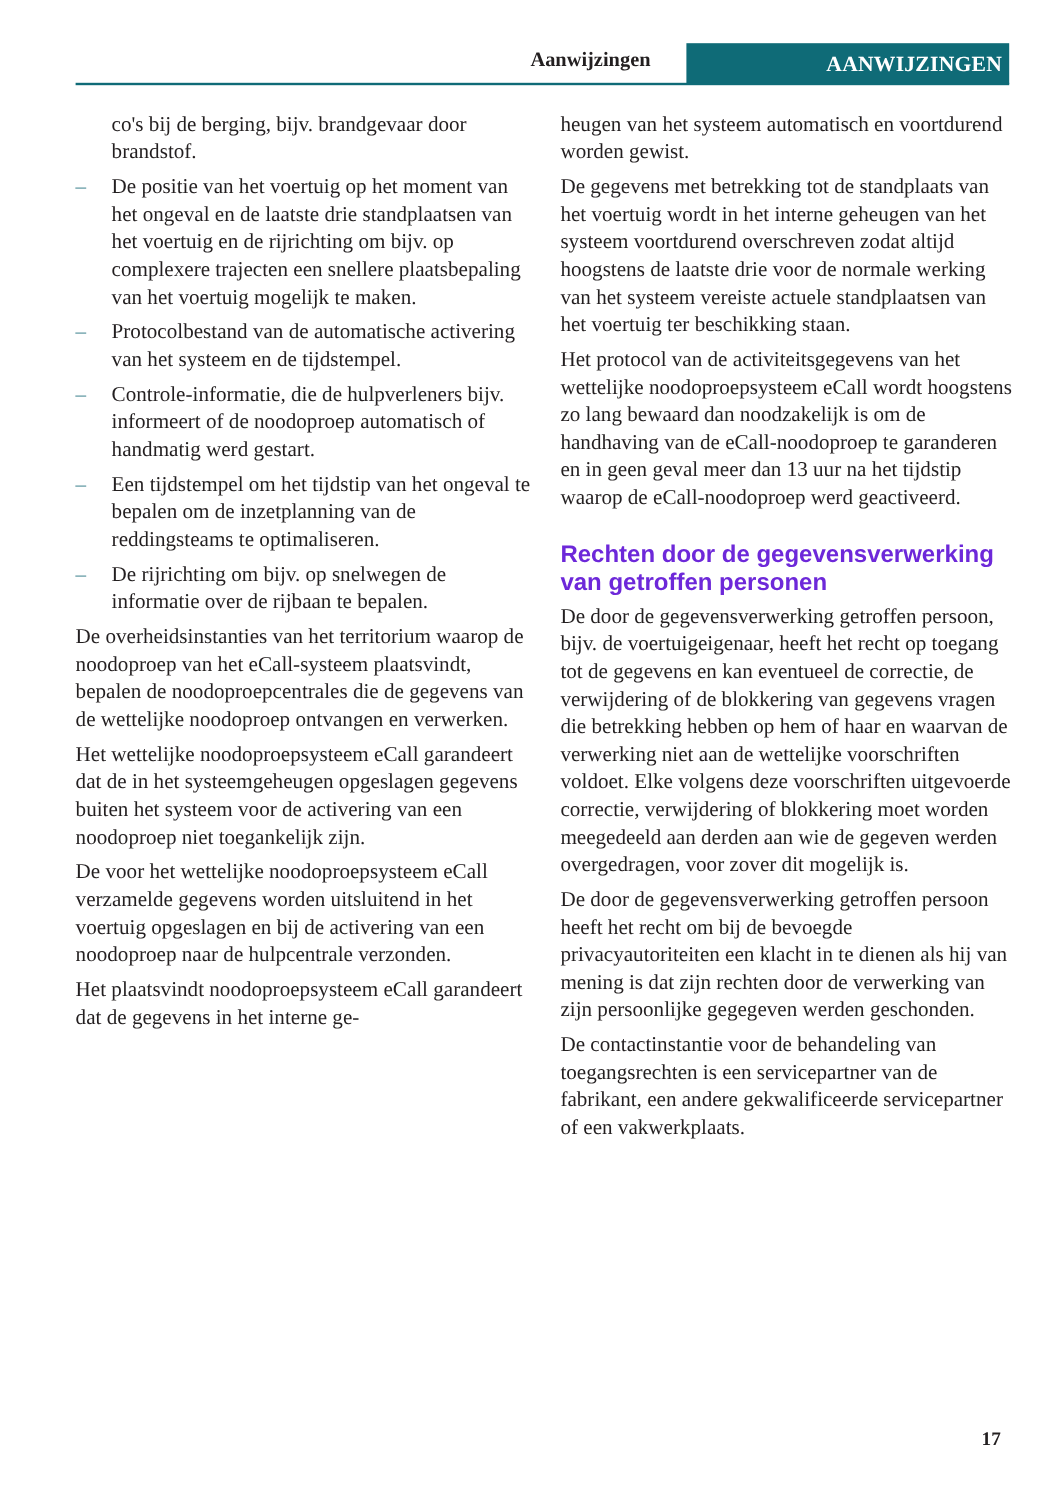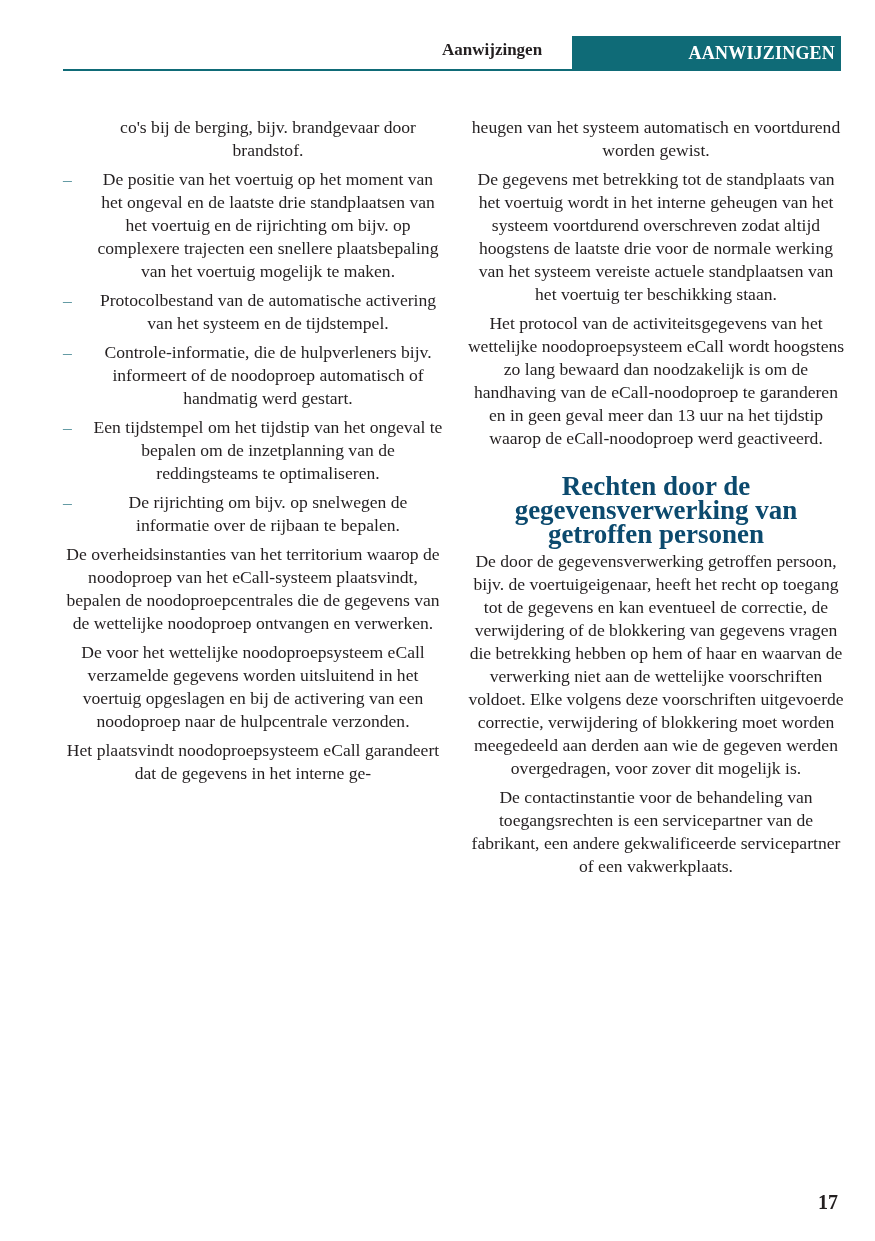--- a/index.html
+++ b/index.html
@@ -13,60 +13,62 @@
     }
     .header-label {
       position: absolute; left: 442px; top: 40px; font-size: 17px; font-weight: bold; color: #231f20;
       font-family: "Liberation Serif", serif;
     }
     .header-tab {
       position: absolute; left: 572px; top: 36px; width: 269px; height: 34px; background: #0f6b77;
       color: #ffffff; font-family: "Liberation Serif", serif; font-weight: bold; font-size: 18px;
       text-align: right; box-sizing: border-box; padding-right: 6px; line-height: 34px; letter-spacing: 0.2px;
     }
-    .col { position: absolute; top: 116px; width: 380px; font-size: 17.6px; line-height: 23px; font-family: "Liberation Serif", serif; text-align: center; }
+    .col { position: absolute; top: 92px; width: 380px; font-size: 17.6px; line-height: 23px; font-family: "Liberation Serif", serif; }
     .col-left { left: 63px; }
     .col-right { left: 467px; width: 378px; }
     p { margin: 0 0 6px 0; }
     .cont { padding-left: 30px; margin-bottom: 6px; }
     ul.dash { list-style: none; margin: 0; padding: 0; }
     ul.dash li { position: relative; padding-left: 30px; margin-bottom: 6px; }
     ul.dash li .bullet { position: absolute; left: 0; top: 0; color: #4a8a95; }
     h3 {
-      font-family: Liberation Serif, serif; color: #0c4a6e; font-weight: bold; font-size: 27px;
+      font-family: Liberation Sans, sans-serif; color: #6d28d9; font-weight: bold; font-size: 20px;
       line-height: 24px; margin: 24px 0 4px 0;
     }
     .page-number {
-      position: absolute; left: 818px; top: 1191px; font-weight: bold; font-size: 20px;
+      position: absolute; left: 818px; top: 1191px; font-weight: bold; font-size: 16px;
       font-family: "Liberation Serif", serif;
     }
   </style>
 </head>
 <body>
 
 <div class="header-label">Aanwijzingen</div>
 <div class="header-tab">AANWIJZINGEN</div>
 <div class="header-rule"></div>
 
 <div class="col col-left">
   <p class="cont">co's bij de berging, bijv. brandgevaar door brandstof.</p>
   <ul class="dash">
     <li><span class="bullet">–</span><span>De positie van het voertuig op het moment van het ongeval en de laatste drie standplaatsen van het voertuig en de rijrichting om bijv. op complexere trajecten een snellere plaatsbepaling van het voertuig mogelijk te maken.</span></li>
     <li><span class="bullet">–</span><span>Protocolbestand van de automatische activering van het systeem en de tijdstempel.</span></li>
     <li><span class="bullet">–</span><span>Controle-informatie, die de hulpverleners bijv. informeert of de noodoproep automatisch of handmatig werd gestart.</span></li>
     <li><span class="bullet">–</span><span>Een tijdstempel om het tijdstip van het ongeval te bepalen om de inzetplanning van de reddingsteams te optimaliseren.</span></li>
     <li><span class="bullet">–</span><span>De rijrichting om bijv. op snelwegen de informatie over de rijbaan te bepalen.</span></li>
   </ul>
   <p>De overheidsinstanties van het territorium waarop de noodoproep van het eCall-systeem plaatsvindt, bepalen de noodoproepcentrales die de gegevens van de wettelijke noodoproep ontvangen en verwerken.</p>
+  <p>Het wettelijke noodoproepsysteem eCall garandeert dat de in het systeemgeheugen opgeslagen gegevens buiten het systeem voor de activering van een noodoproep niet toegankelijk zijn.</p>
   <p>De voor het wettelijke noodoproepsysteem eCall verzamelde gegevens worden uitsluitend in het voertuig opgeslagen en bij de activering van een noodoproep naar de hulpcentrale verzonden.</p>
   <p>Het plaatsvindt noodoproepsysteem eCall garandeert dat de gegevens in het interne ge-</p>
 </div>
 
 <div class="col col-right">
   <p>heugen van het systeem automatisch en voortdurend worden gewist.</p>
   <p>De gegevens met betrekking tot de standplaats van het voertuig wordt in het interne geheugen van het systeem voortdurend overschreven zodat altijd hoogstens de laatste drie voor de normale werking van het systeem vereiste actuele standplaatsen van het voertuig ter beschikking staan.</p>
   <p>Het protocol van de activiteitsgegevens van het wettelijke noodoproepsysteem eCall wordt hoogstens zo lang bewaard dan noodzakelijk is om de handhaving van de eCall-noodoproep te garanderen en in geen geval meer dan 13 uur na het tijdstip waarop de eCall-noodoproep werd geactiveerd.</p>
   <h3>Rechten door de gegevensverwerking van getroffen personen</h3>
   <p>De door de gegevensverwerking getroffen persoon, bijv. de voertuigeigenaar, heeft het recht op toegang tot de gegevens en kan eventueel de correctie, de verwijdering of de blokkering van gegevens vragen die betrekking hebben op hem of haar en waarvan de verwerking niet aan de wettelijke voorschriften voldoet. Elke volgens deze voorschriften uitgevoerde correctie, verwijdering of blokkering moet worden meegedeeld aan derden aan wie de gegeven werden overgedragen, voor zover dit mogelijk is.</p>
+  <p>De door de gegevensverwerking getroffen persoon heeft het recht om bij de bevoegde privacyautoriteiten een klacht in te dienen als hij van mening is dat zijn rechten door de verwerking van zijn persoonlijke gegegeven werden geschonden.</p>
   <p>De contactinstantie voor de behandeling van toegangsrechten is een servicepartner van de fabrikant, een andere gekwalificeerde servicepartner of een vakwerkplaats.</p>
 </div>
 
 <div class="page-number">17</div>
 
 </body></html>

